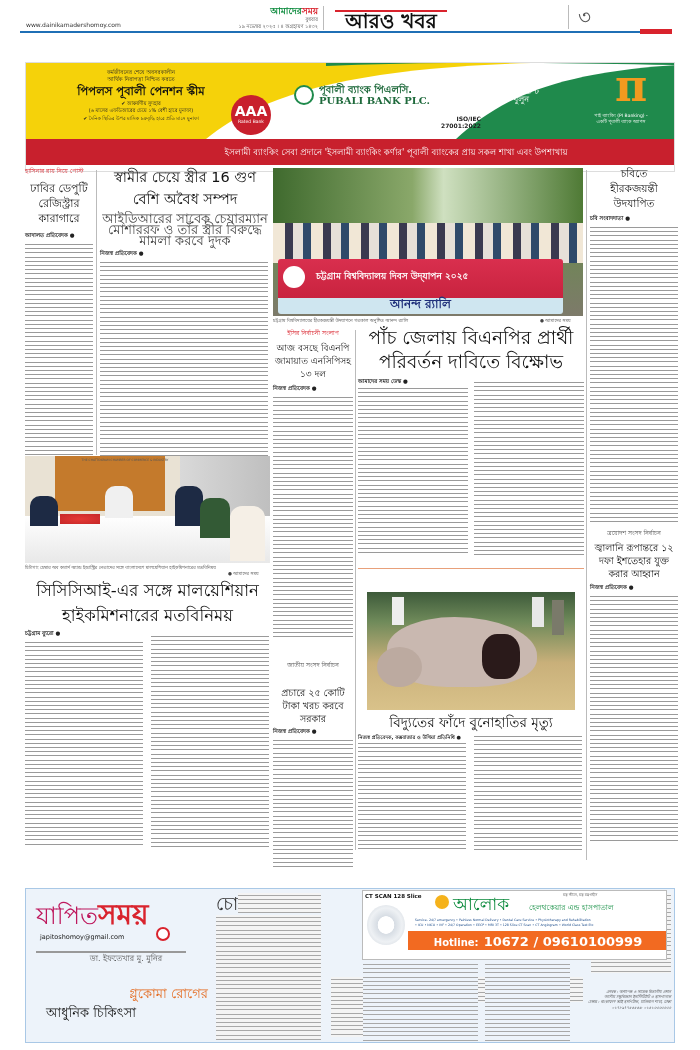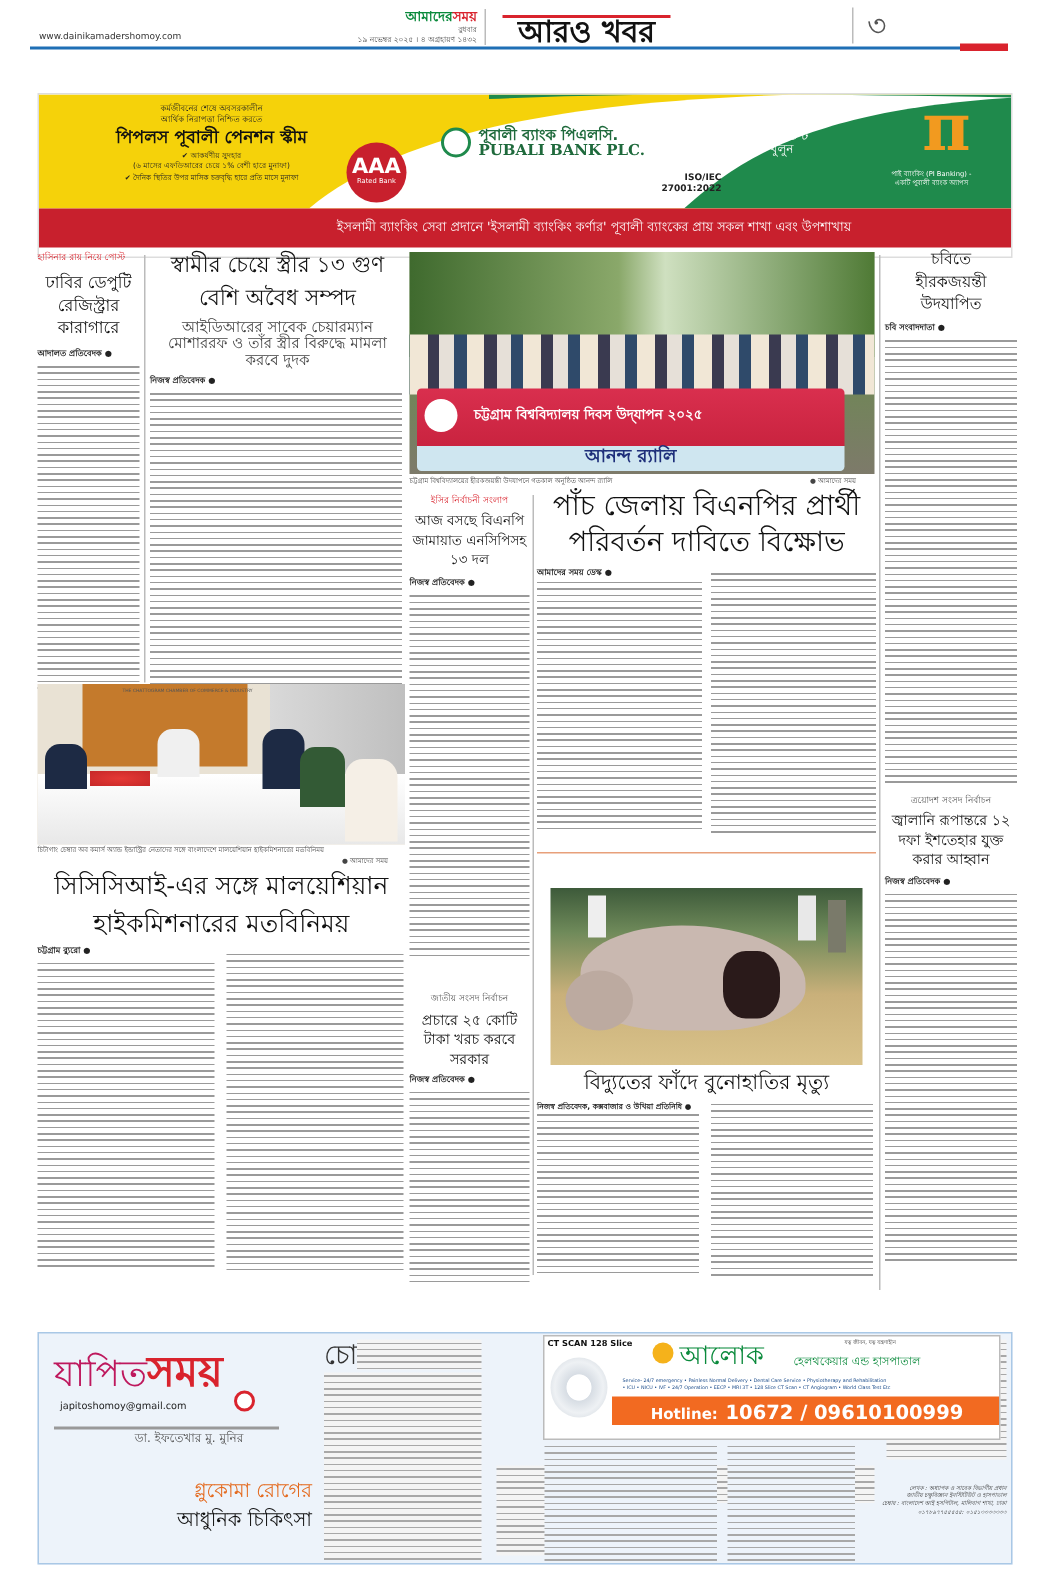--- a/index.html
+++ b/index.html
@@ -72,22 +72,22 @@
 
 <div class="abs" style="left:25px;top:166px;width:68px;height:290px;">
   <div style="font-size:6px;color:#d9232d;white-space:nowrap">হাসিনার রায় নিয়ে পোস্ট</div>
   <div class="hl" style="font-size:11px;margin-top:4px;line-height:15px">ঢাবির ডেপুটি রেজিস্ট্রার কারাগারে</div>
   <div class="byline" style="margin-top:6px">আদালত প্রতিবেদক ●</div>
   <div class="lines" style="margin-top:2px;width:68px;height:220px"></div>
 </div>
 <div class="vrule" style="left:96px;top:170px;height:285px"></div>
 
 <div class="abs" style="left:100px;top:166px;width:170px;height:290px;">
-  <div class="hl" style="font-size:14.5px;line-height:22px;padding:0 6px">স্বামীর চেয়ে স্ত্রীর ১৩ গুণ বেশি অবৈধ সম্পদ</div>
-  <div class="hl" style="font-size:10px;color:#444;line-height:11px;margin-top:3px">আইডিআরের সাবেক চেয়ারম্যান মোশাররফ ও তাঁর স্ত্রীর বিরুদ্ধে মামলা করবে দুদক</div>
+  <div class="hl" style="font-size:14.5px;line-height:22px;padding:0 6px">স্বামীর চেয়ে স্ত্রীর 16 গুণ বেশি অবৈধ সম্পদ</div>
+  <div class="hl" style="font-size:13px;color:#444;line-height:11px;margin-top:3px">আইডিআরের সাবেক চেয়ারম্যান মোশাররফ ও তাঁর স্ত্রীর বিরুদ্ধে মামলা করবে দুদক</div>
   <div class="byline" style="margin-top:4px">নিজস্ব প্রতিবেদক ●</div>
   <div class="lines" style="margin-top:2px;width:168px;height:196px"></div>
 </div>
 
 <div class="abs photo" style="left:273px;top:168px;width:310px;height:148px;background:linear-gradient(#5a7a45 0%,#6b8b4f 40%,#7d7a6a 100%);">
   <div class="abs" style="left:0;top:0;width:310px;height:70px;background:linear-gradient(90deg,#3f6a2e,#8aa86a 45%,#cfe0c0 55%,#4f7a35)"></div>
   <div class="abs" style="left:0;top:55px;width:310px;height:40px;background:repeating-linear-gradient(90deg,#f1e7d6 0px,#f1e7d6 12px,#3a3a50 12px,#3a3a50 20px,#e6e0d8 20px,#e6e0d8 30px,#2f4a6a 30px,#2f4a6a 38px)"></div>
   <div class="abs" style="left:5px;top:91px;width:285px;height:55px;background:linear-gradient(180deg,#d92f4e,#c9233f 70%,#cfe6f0 70%);border-radius:3px">
     <div style="color:#fff;font-size:9px;font-weight:bold;padding-left:38px;margin-top:10px;white-space:nowrap">চট্টগ্রাম বিশ্ববিদ্যালয় দিবস উদ্‌যাপন ২০২৫</div>
     <div style="color:#1e2f7a;font-size:12px;font-weight:bold;text-align:center;margin-top:11px">আনন্দ র‍্যালি</div>
@@ -137,21 +137,21 @@
 
 <div class="abs" style="left:25px;top:578px;width:245px;height:275px;">
   <div class="hl" style="font-size:16.5px;line-height:25px">সিসিসিআই-এর সঙ্গে মালয়েশিয়ান হাইকমিশনারের মতবিনিময়</div>
   <div class="byline" style="margin-top:2px">চট্টগ্রাম ব্যুরো ●</div>
   <div class="abs lines" style="left:0;top:62px;width:118px;height:208px"></div>
   <div class="abs lines" style="left:126px;top:56px;width:118px;height:214px"></div>
 </div>
 
 <div class="abs" style="left:273px;top:660px;width:80px;height:195px;">
   <div style="font-size:6px;color:#555;text-align:center;white-space:nowrap">জাতীয় সংসদ নির্বাচন</div>
-  <div class="hl" style="font-size:9.5px;line-height:13px;margin-top:3px">প্রচারে ২৫ কোটি টাকা খরচ করবে সরকার</div>
+  <div class="hl" style="font-size:9.5px;line-height:13px;margin-top:15px">প্রচারে ২৫ কোটি টাকা খরচ করবে সরকার</div>
   <div class="byline" style="margin-top:3px">নিজস্ব প্রতিবেদক ●</div>
   <div class="lines" style="margin-top:2px;width:80px;height:130px"></div>
 </div>
 
 <div class="abs photo" style="left:367px;top:592px;width:208px;height:118px;background:linear-gradient(#3d5a3a 0%,#6f8a5a 25%,#c9b07a 60%,#d9c28a 100%);">
   <div class="abs" style="left:20px;top:25px;width:150px;height:70px;background:#c9b8b0;border-radius:45% 55% 40% 40%"></div>
   <div class="abs" style="left:115px;top:42px;width:38px;height:45px;background:#2a1a1a;border-radius:40%"></div>
   <div class="abs" style="left:10px;top:55px;width:45px;height:40px;background:#bcaaa0;border-radius:50%"></div>
   <div class="abs" style="left:25px;top:5px;width:12px;height:28px;background:#eee"></div>
   <div class="abs" style="left:165px;top:5px;width:12px;height:30px;background:#e8e8e8"></div>
@@ -171,21 +171,21 @@
 
 <div class="abs" style="left:25px;top:888px;width:650px;height:155px;background:#edf3fa;border:1px solid #a9c8e6;">
   <div class="abs" style="left:10px;top:4px;white-space:nowrap;">
     <span style="font-size:24px;color:#be185d">যাপিত</span><span style="font-size:28px;color:#d9232d;font-weight:bold">সময়</span>
   </div>
   <div class="abs" style="left:130px;top:38px;width:14px;height:14px;border-radius:50%;border:2px solid #d9232d;background:#fff"></div>
   <div class="abs" style="left:14px;top:44px;font-size:6.5px;color:#222">japitoshomoy@gmail.com</div>
   <div class="abs" style="left:10px;top:62px;width:150px;height:2px;background:#999"></div>
   <div class="abs" style="left:20px;top:63px;width:160px;text-align:center;font-size:8px;color:#555;white-space:nowrap">ডা. ইফতেখার মু. মুনির</div>
   <div class="abs" style="left:10px;top:95px;width:172px;text-align:right;font-size:13px;color:#e46a1e;white-space:nowrap">গ্লুকোমা রোগের</div>
-  <div class="abs" style="left:10px;top:114px;width:172px;text-align:right;font-size:13px;color:#111;white-space:nowrap">আধুনিক চিকিৎসা</div>
+  <div class="abs" style="left:20px;top:114px;width:172px;text-align:left;font-size:13px;color:#111;white-space:nowrap">আধুনিক চিকিৎসা</div>
   <div class="abs" style="left:190px;top:6px;font-size:18px;color:#333;line-height:18px">চো</div>
   <div class="abs lines-l" style="left:190px;top:26px;width:105px;height:125px"></div>
   <div class="abs lines-l" style="left:212px;top:4px;width:83px;height:20px"></div>
   <div class="abs lines-l" style="left:305px;top:88px;width:120px;height:60px"></div>
   <div class="abs lines-l" style="left:432px;top:88px;width:125px;height:25px"></div>
   <div class="abs lines-l" style="left:565px;top:4px;width:80px;height:80px"></div>
   <div class="abs" style="left:540px;top:100px;width:105px;text-align:right;font-size:3.8px;color:#333;line-height:5.2px;font-style:italic;">
     <div>লেখক : অধ্যাপক ও সাবেক বিভাগীয় প্রধান</div>
     <div>জাতীয় চক্ষুবিজ্ঞান ইনস্টিটিউট ও হাসপাতাল</div>
     <div>চেম্বার : বাংলাদেশ আই হসপিটাল, মালিবাগ শাখা, ঢাকা</div>

